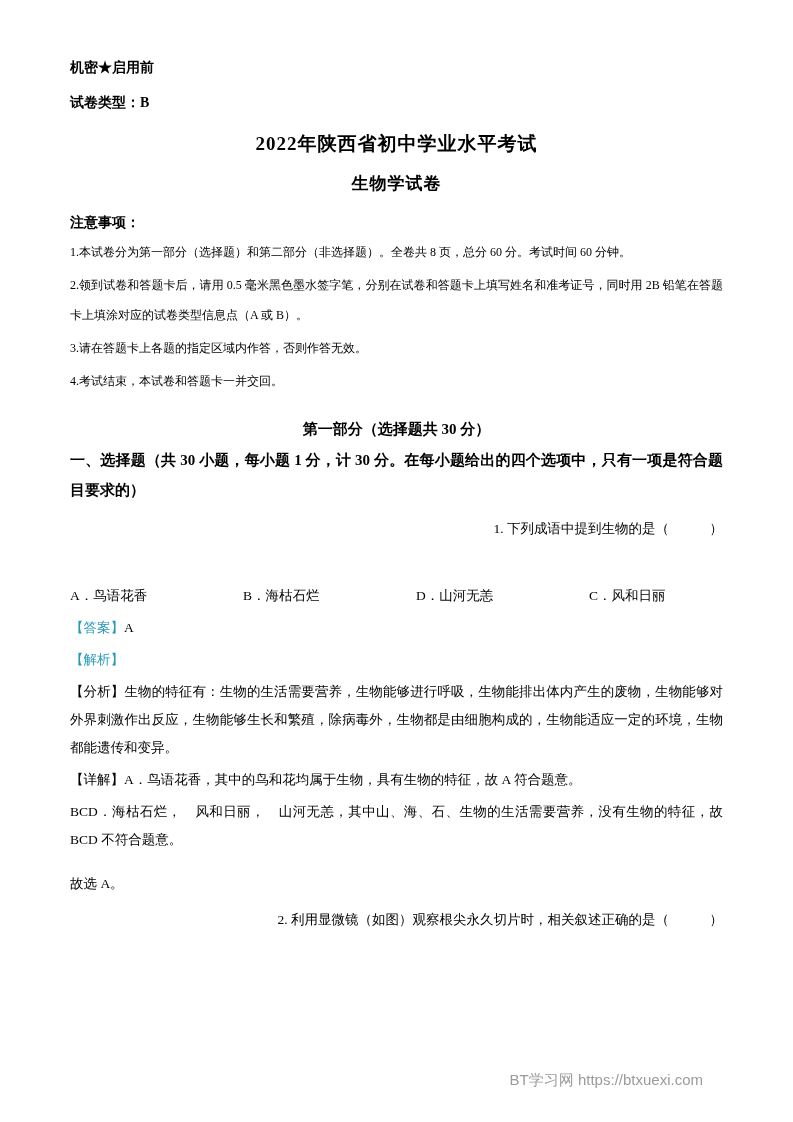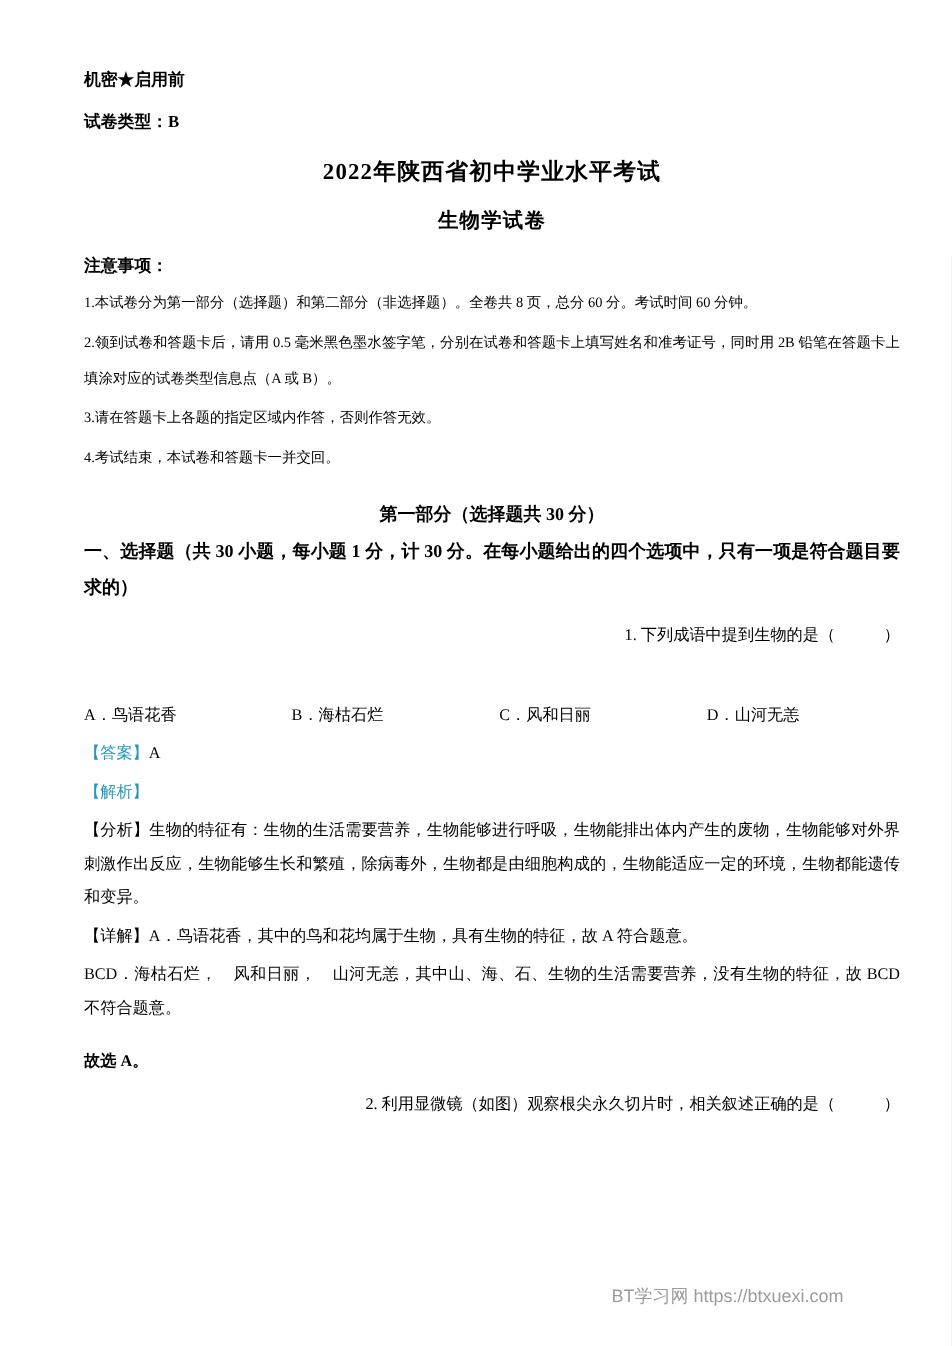--- a/index.html
+++ b/index.html
@@ -5,21 +5,21 @@
   * { box-sizing: border-box; }
   html, body { margin: 0; padding: 0; background: #e8e8e8; }
   .page {
     position: relative;
     width: 793px;
     height: 1122px;
     margin: 0 auto;
     background: #ffffff;
     color: #000000;
     font-family: "Liberation Serif", "DejaVu Serif", serif;
-    padding: 58px 43px 0 70px;
+    padding: 58px 70px 0 70px;
     overflow: hidden;
   }
   .meta-line {
     font-size: 14px;
     font-weight: bold;
     line-height: 20px;
   }
   .meta-line + .meta-line { margin-top: 15px; }
   .title {
     margin: 18px 0 0 0;
@@ -74,21 +74,21 @@
   .q-stem { margin-top: 10px; text-align: right; }
   .options {
     display: flex;
     margin-top: 5px;
     font-size: 13.5px;
     line-height: 28px;
   }
   .options .opt { flex: 0 0 173px; margin-top: 34px; }
   .options .opt:last-child { flex: 1 1 auto; }
   .accent { color: var(--accent, #2898b8); }
-  .conclusion { margin-top: 16px; font-weight: bold; }
+  .conclusion { margin-top: 16px; }
   .q2 { margin-top: 8px; text-align: right; }
   .footer {
     position: absolute;
     bottom: 32px;
     right: 90px;
     font-size: 15px;
     color: var(--footer-color, #9b9b9b);
     font-family: "Liberation Sans", "DejaVu Sans", sans-serif;
   }
 </style>
@@ -110,22 +110,22 @@
   <p class="note">4.考试结束，本试卷和答题卡一并交回。</p>
 
   <div class="part-heading">第一部分（选择题共 30 分）</div>
   <p class="section-intro">一、选择题（共 30 小题，每小题 1 分，计 30 分。在每小题给出的四个选项中，只有一项是符合题目要求的）</p>
 
   <p class="body-text q-stem">1. 下列成语中提到生物的是（　　　）</p>
 
   <div class="options">
     <span class="opt">A．鸟语花香</span>
     <span class="opt">B．海枯石烂</span>
+    <span class="opt">D．山河无恙</span>
     <span class="opt">C．风和日丽</span>
-    <span class="opt">D．山河无恙</span>
   </div>
 
   <p class="body-text"><span class="accent">【答案】</span><span>A</span></p>
 
   <p class="body-text"><span class="accent">【解析】</span></p>
 
   <p class="body-text"><span>【分析】</span><span>生物的特征有：生物的生活需要营养，生物能够进行呼吸，生物能排出体内产生的废物，生物能够对外界刺激作出反应，生物能够生长和繁殖，除病毒外，生物都是由细胞构成的，生物能适应一定的环境，生物都能遗传和变异。</span></p>
 
   <p class="body-text"><span>【详解】</span><span>A．鸟语花香，其中的鸟和花均属于生物，具有生物的特征，故 A 符合题意。</span></p>
 

